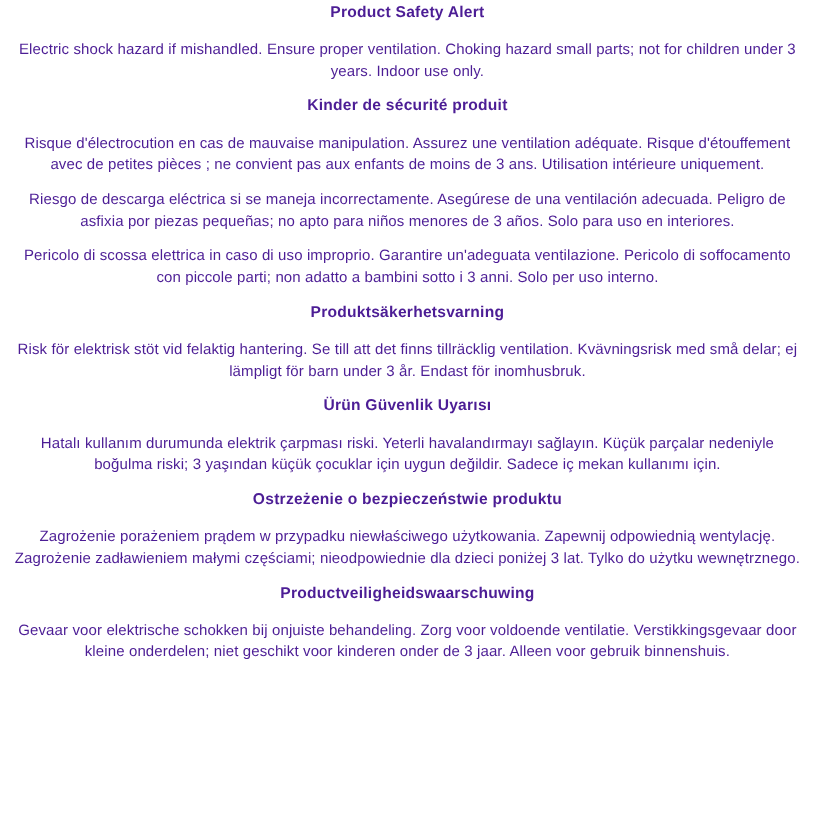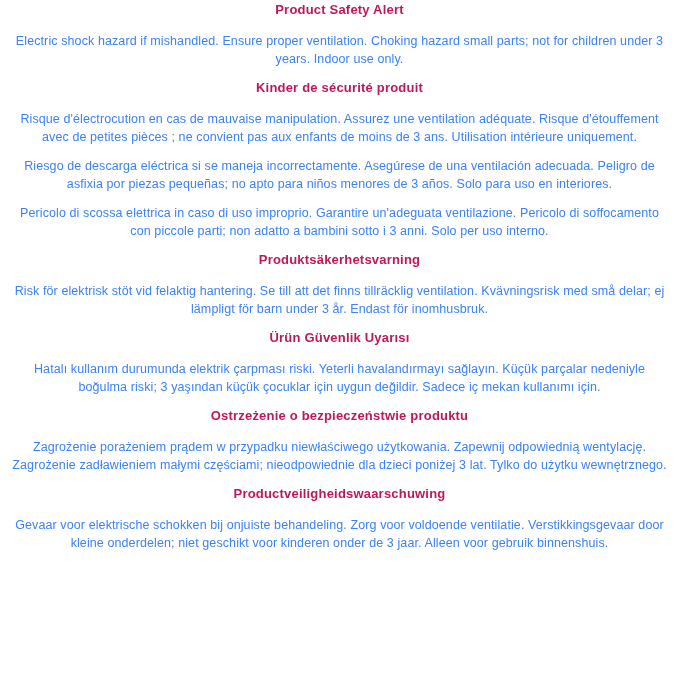--- a/index.html
+++ b/index.html
@@ -14,29 +14,29 @@
     box-sizing: border-box;
     padding: 2px 6px 0 6px;
     background: #ffffff;
     overflow: hidden;
   }
   .section { text-align: center; }
   .section h3 {
     font-size: 13px;
     line-height: 16px;
     font-weight: 700;
-    color: #be185d;
+    color: #4c1d95;
     letter-spacing: 0.2px;
     margin: 0 0 15px 0;
   }
   .section p {
     font-size: 12.5px;
     line-height: 17.5px;
     font-weight: 400;
-    color: #3b82f6;
+    color: #4c1d95;
     letter-spacing: 0.1px;
     margin: 0 auto 12px auto;
     max-width: 663px;
   }
 </style>
 </head>
 <body>
 
 <div class="doc">
 

